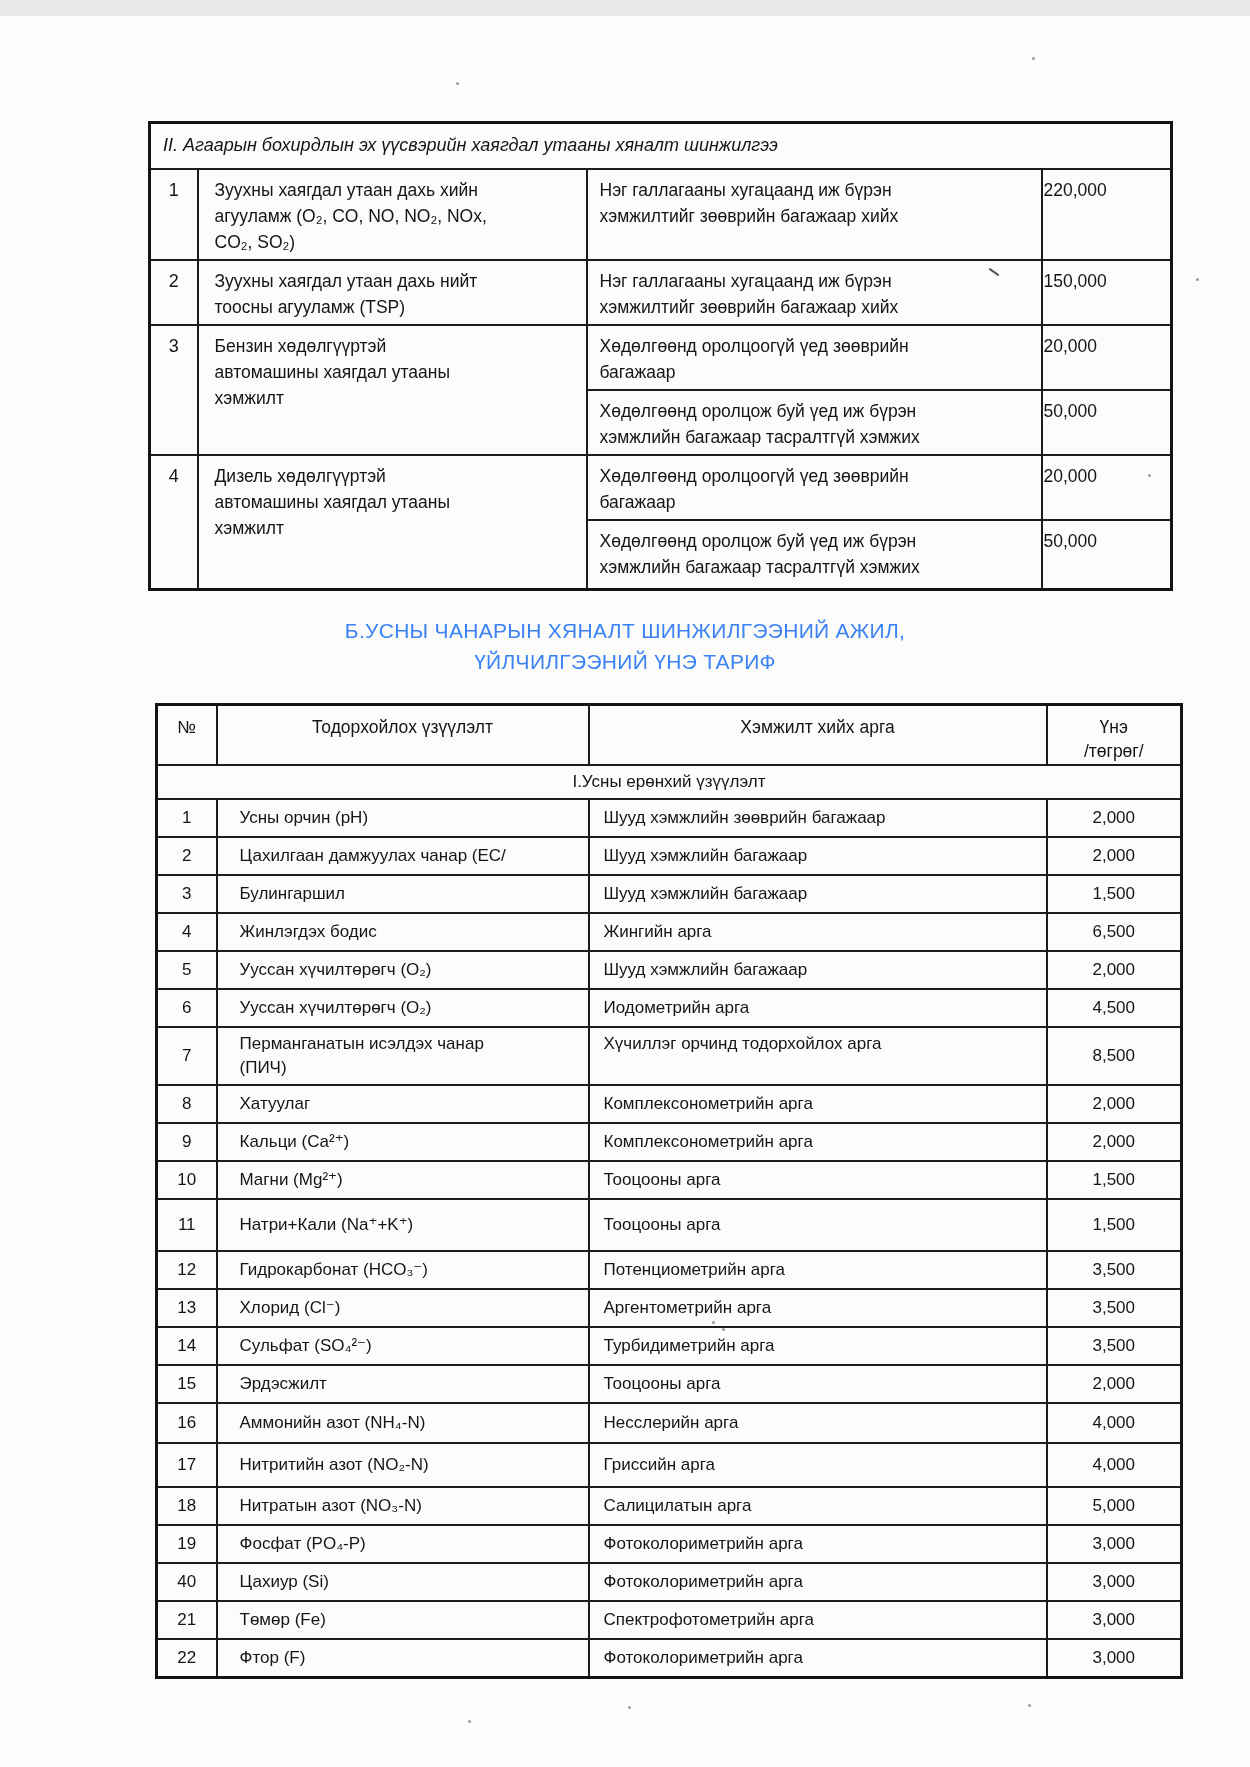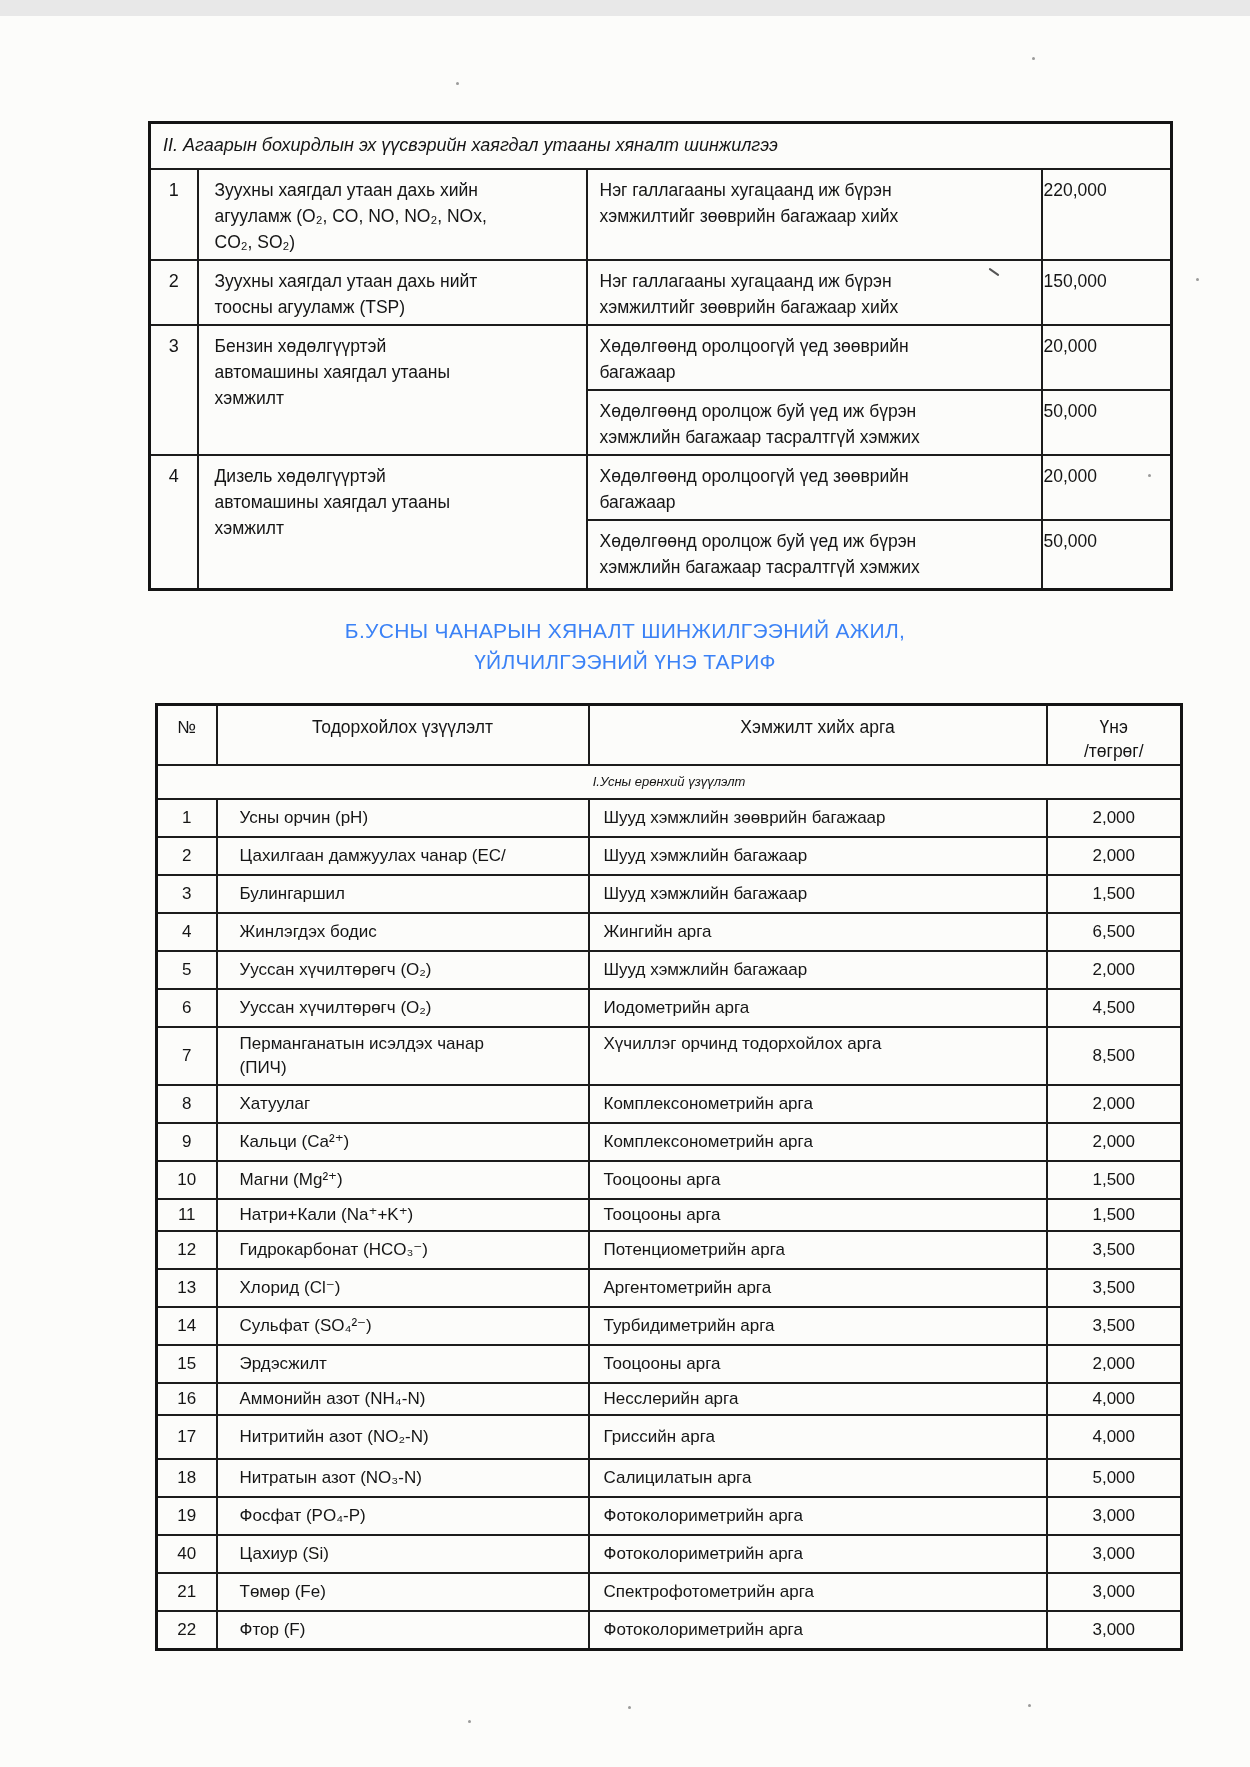--- a/index.html
+++ b/index.html
@@ -30,21 +30,21 @@
   .doc-title{
     position:absolute;left:15px;top:599px;width:1220px;
     text-align:center;font-size:21px;line-height:31px;
     letter-spacing:0.3px;color:#3b82f6;
   }
 
   
   .t2{position:absolute;left:155px;top:687px;width:1025px;border:3px solid #141414;}
   .t2 td{font-size:17px;line-height:24px;vertical-align:middle;}
   .t2 .h{text-align:center;vertical-align:top;padding-top:9px;font-size:17.5px;}
-  .t2 .sec{text-align:center;font-style:italic;font-size:13px;}
+  .t2 .sec{text-align:center;font-size:17px;}
   .t2 .c-no{text-align:center;}
   .t2 .c-ind{padding:3px 6px 3px 22px;white-space:pre-line;}
   .t2 .c-met{padding:3px 6px 3px 14px;}
   .t2 .c-pr{text-align:center;}
 
   
   .speck{position:absolute;background:#4a4a4a;border-radius:50%;width:3px;height:3px;opacity:.55;}
   .slash{position:absolute;width:12px;height:2px;background:#2a2a2a;transform:rotate(35deg);opacity:.8;border-radius:1px;}
 </style>
 </head>
@@ -191,21 +191,21 @@
       <td class="c-ind">Кальци (Ca²⁺)</td>
       <td class="c-met">Комплексонометрийн арга</td>
       <td class="c-pr">2,000</td>
     </tr>
     <tr style="height:38px">
       <td class="c-no">10</td>
       <td class="c-ind">Магни (Mg²⁺)</td>
       <td class="c-met">Тооцооны арга</td>
       <td class="c-pr">1,500</td>
     </tr>
-    <tr style="height:32px">
+    <tr style="height:52px">
       <td class="c-no">11</td>
       <td class="c-ind">Натри+Кали (Na⁺+K⁺)</td>
       <td class="c-met">Тооцооны арга</td>
       <td class="c-pr">1,500</td>
     </tr>
     <tr style="height:38px">
       <td class="c-no">12</td>
       <td class="c-ind">Гидрокарбонат (HCO₃⁻)</td>
       <td class="c-met">Потенциометрийн арга</td>
       <td class="c-pr">3,500</td>
@@ -221,21 +221,21 @@
       <td class="c-ind">Сульфат (SO₄²⁻)</td>
       <td class="c-met">Турбидиметрийн арга</td>
       <td class="c-pr">3,500</td>
     </tr>
     <tr style="height:38px">
       <td class="c-no">15</td>
       <td class="c-ind">Эрдэсжилт</td>
       <td class="c-met">Тооцооны арга</td>
       <td class="c-pr">2,000</td>
     </tr>
-    <tr style="height:32px">
+    <tr style="height:40px">
       <td class="c-no">16</td>
       <td class="c-ind">Аммонийн азот (NH₄-N)</td>
       <td class="c-met">Несслерийн арга</td>
       <td class="c-pr">4,000</td>
     </tr>
     <tr style="height:44px">
       <td class="c-no">17</td>
       <td class="c-ind">Нитритийн азот (NO₂-N)</td>
       <td class="c-met">Гриссийн арга</td>
       <td class="c-pr">4,000</td>

